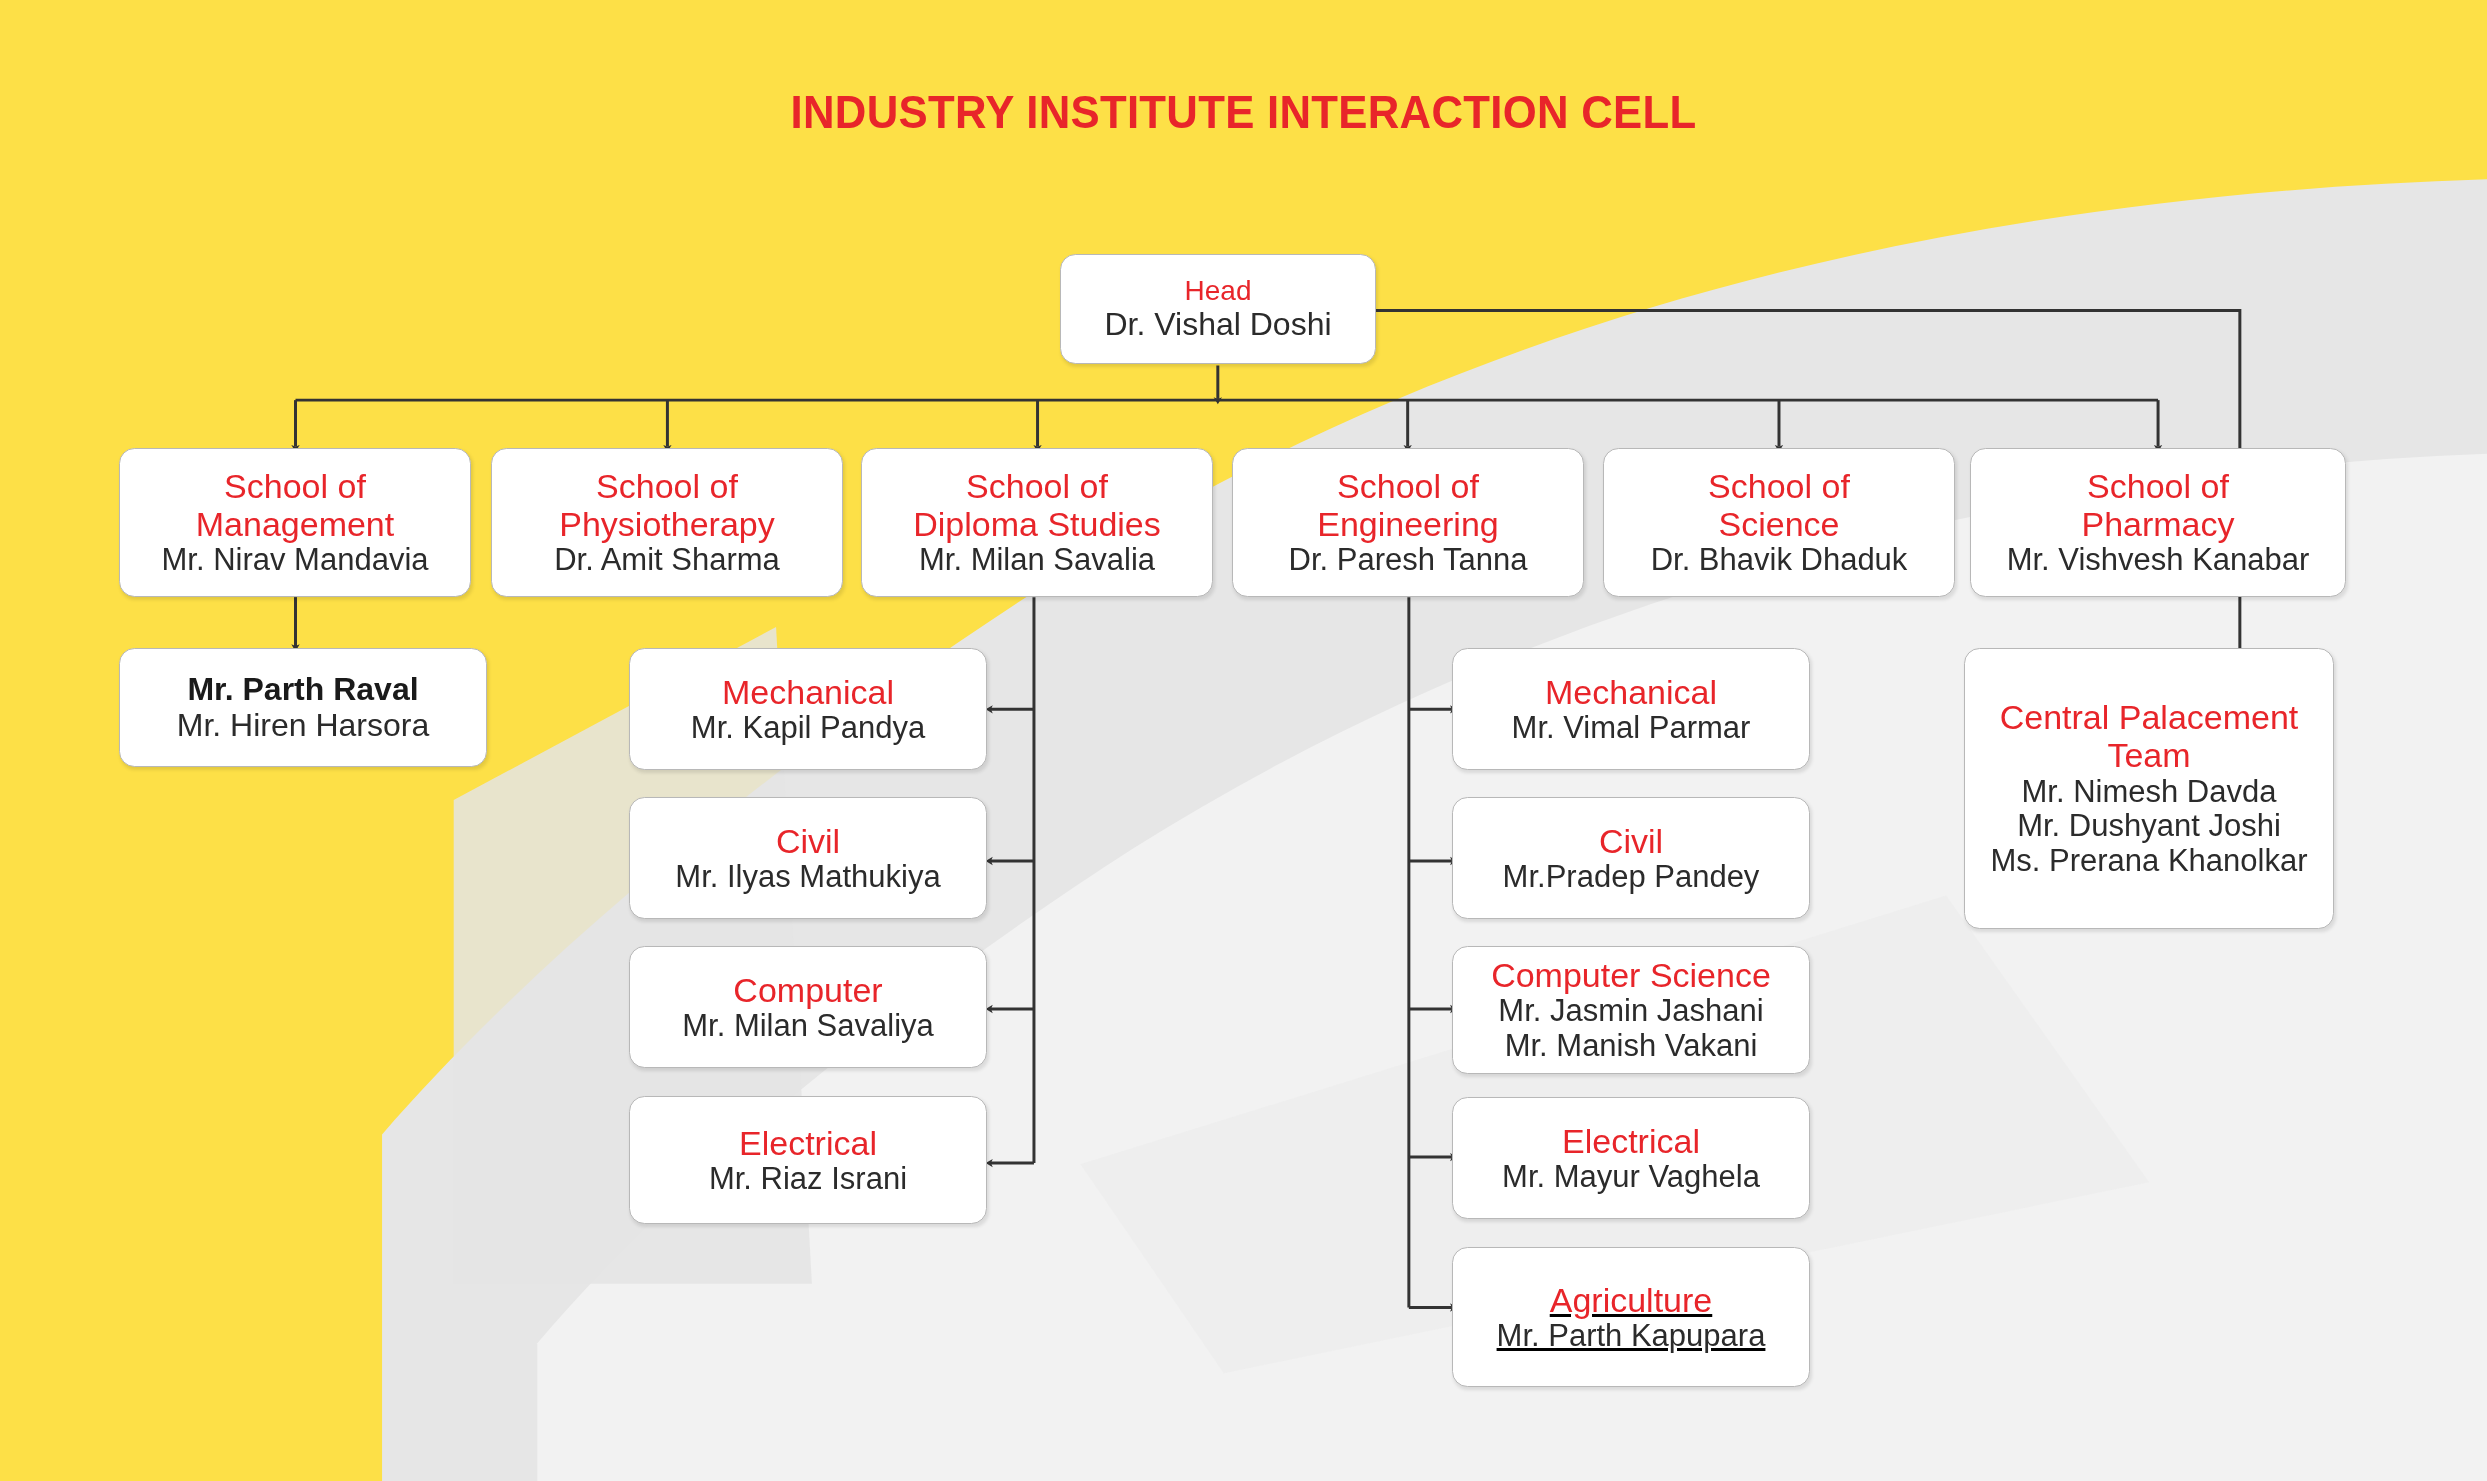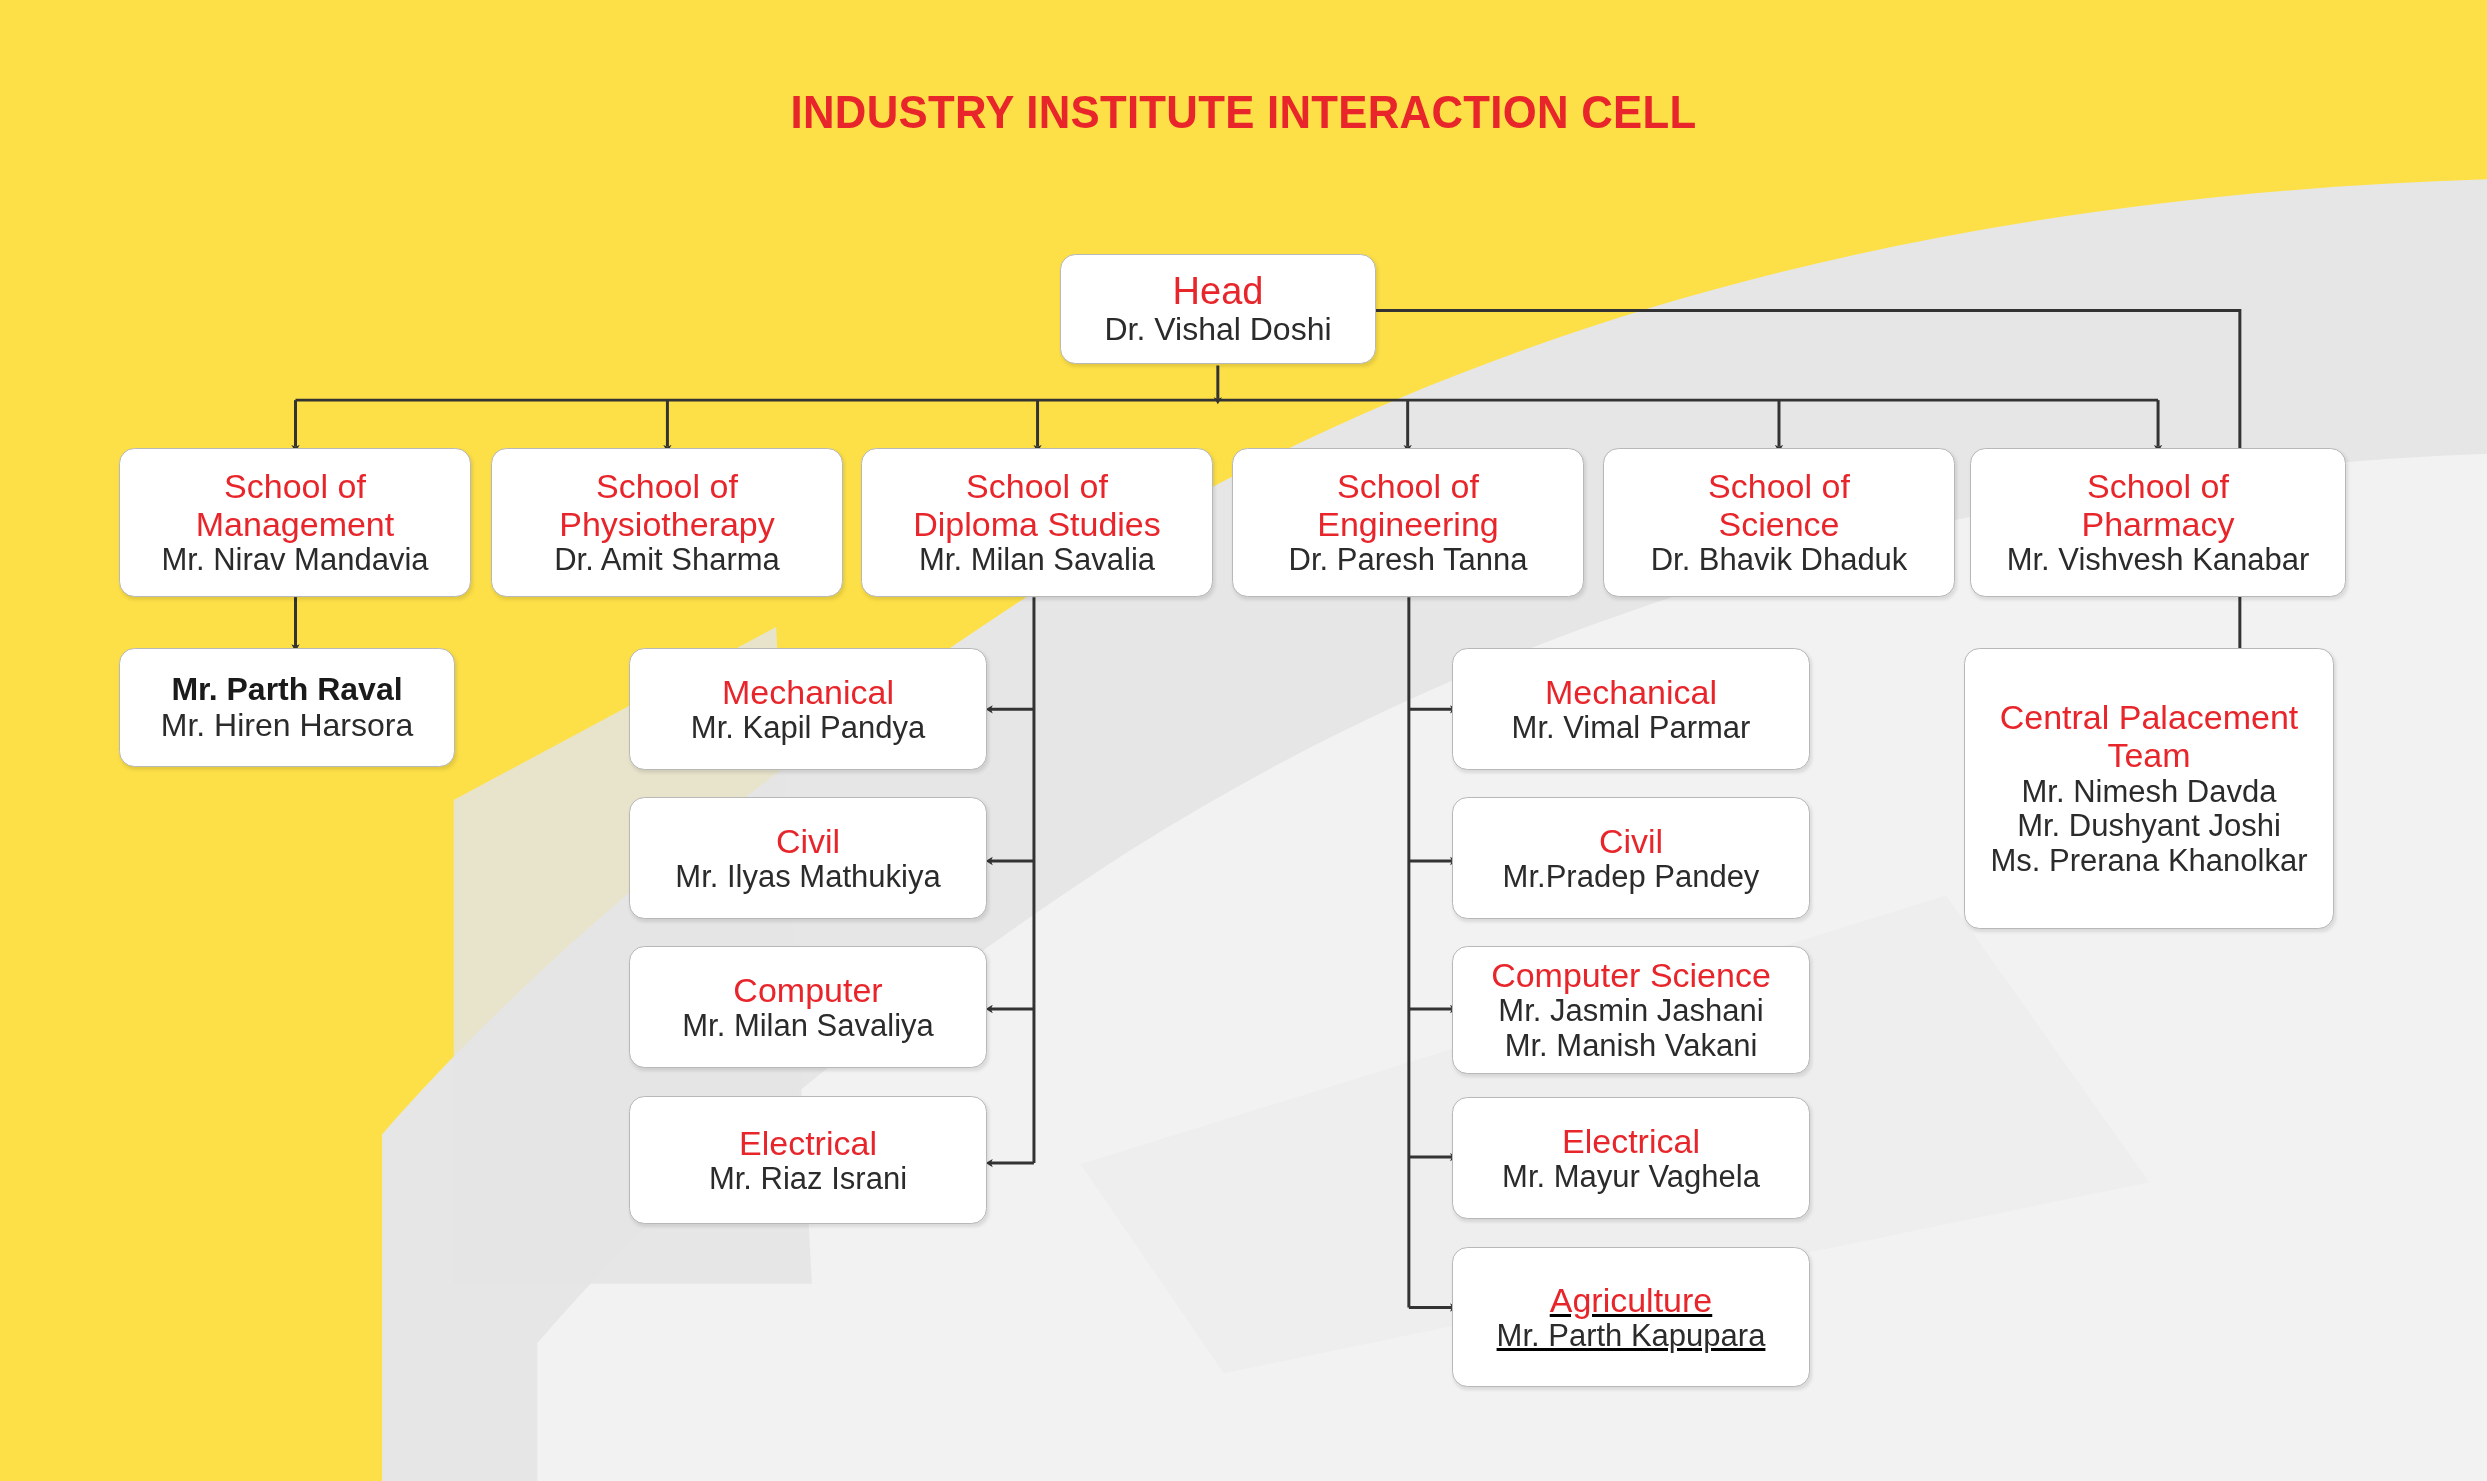--- a/index.html
+++ b/index.html
@@ -55,21 +55,21 @@
   .node .ttl {
     color: #e8252a;
     font-size: 34px;
     white-space: pre-line;
   }
   .node .nm {
     color: #2b2b2b;
     font-size: 31px;
     white-space: pre-line;
   }
-  .node.head .ttl { font-size: 38px; }
+  .node.head .ttl { font-size: 28px; }
   .node.head .nm  { font-size: 32px; }
   .node.plain .nm { font-size: 32px; }
   .node.plain .nm.strong { color:#1a1a1a; font-weight:600; }
 </style>
 </head>
 <body>
 
 <div id="stage">
 
   <div class="bg-layer">
@@ -155,21 +155,21 @@
 Science</div>
     <div class="nm">Dr. Bhavik Dhaduk</div>
   </div>
 
   <div class="node" style="left:1970px; top:448px; width:376px; height:149px;">
     <div class="ttl">School of
 Pharmacy</div>
     <div class="nm">Mr. Vishvesh Kanabar</div>
   </div>
 
-  <div class="node plain" style="left:119px; top:648px; width:336px; height:119px;text-align:right;">
+  <div class="node plain" style="left:119px; top:648px; width:368px; height:119px;text-align:right;">
     <div class="nm strong">Mr. Parth Raval</div>
     <div class="nm">Mr. Hiren Harsora</div>
   </div>
 
   <div class="node" style="left:629px; top:648px; width:358px; height:122px;">
     <div class="ttl">Mechanical</div>
     <div class="nm">Mr. Kapil Pandya</div>
   </div>
 
   <div class="node" style="left:629px; top:797px; width:358px; height:122px;">

